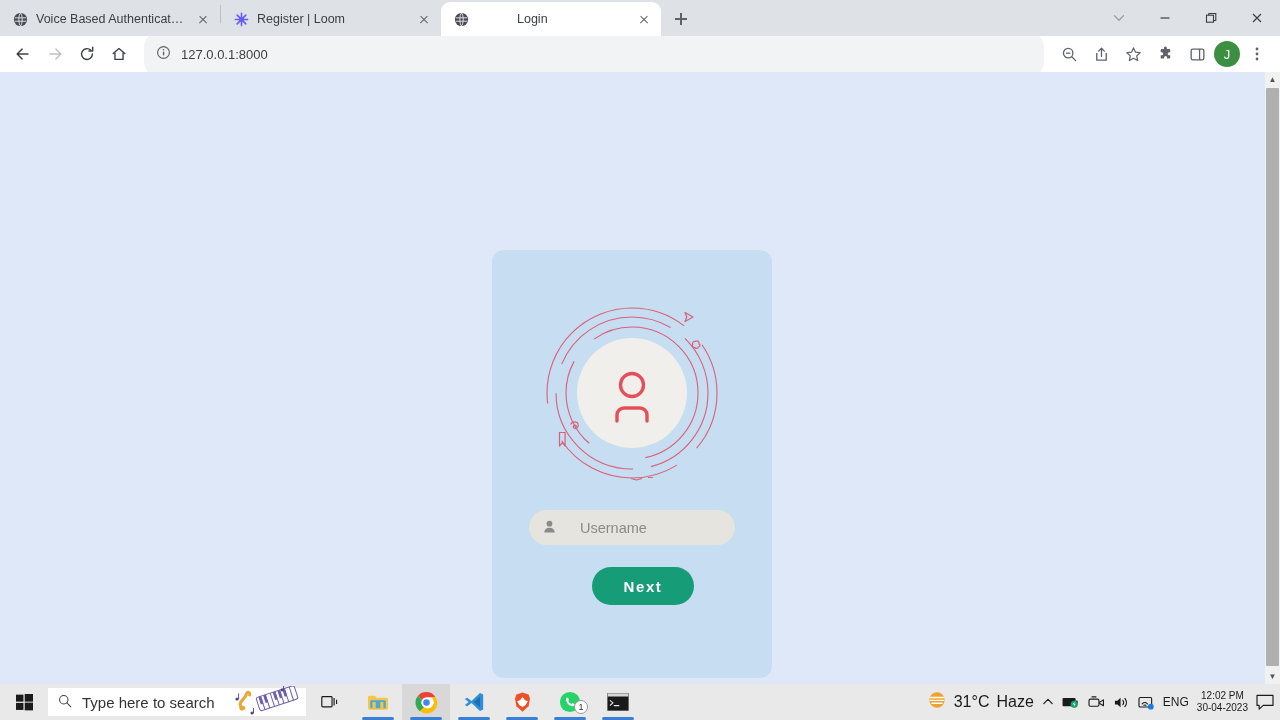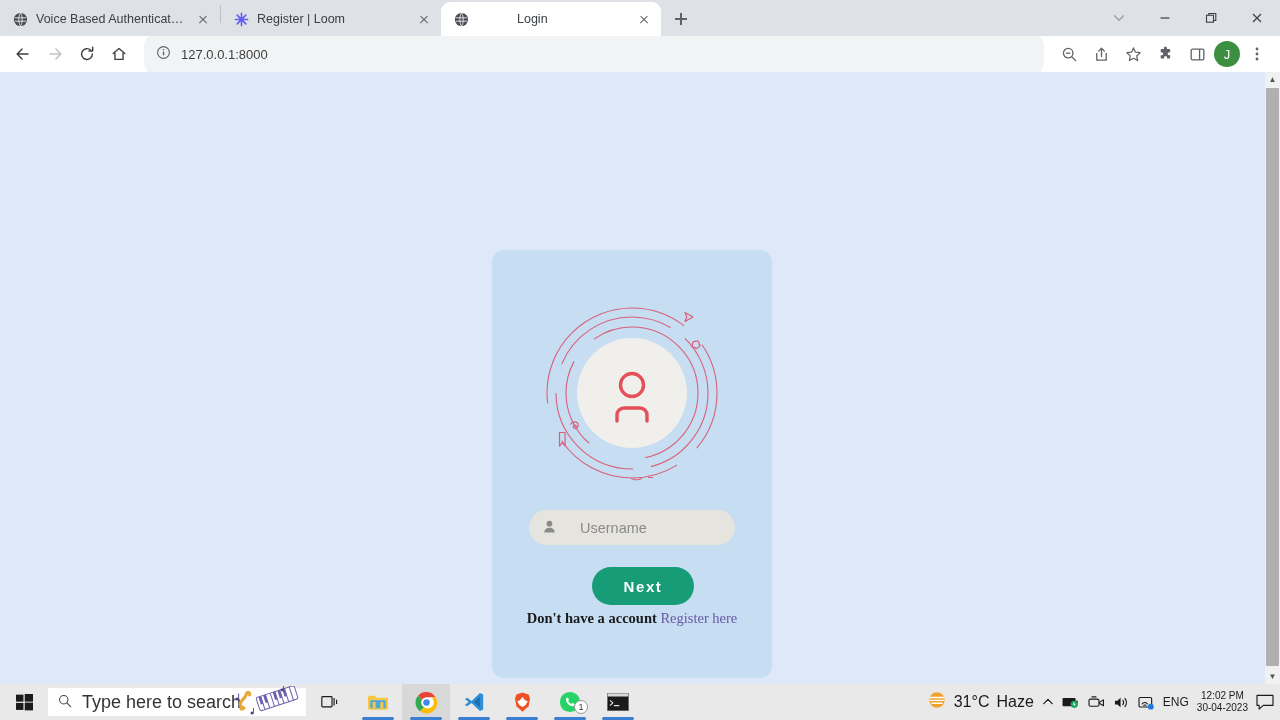--- a/index.html
+++ b/index.html
@@ -84,21 +84,21 @@
     font-family: "Liberation Serif", serif; font-size: 14.5px;
   }
   .register-line .strong { font-weight: bold; color: #1a1a1a; }
   .register-line .link { color: #6a58a8; }
 
   
   .taskbar { position: absolute; left: 0; top: 684px; width: 1280px; height: 36px; background: #e9e9e9;
     display: flex; align-items: center; }
   .start { width: 48px; height: 36px; display: flex; align-items: center; justify-content: center; }
   .search-box { width: 258px; height: 28px; background: #ffffff; display: flex; align-items: center;
-    gap: 10px; padding: 0 10px; font-size: 18px; color: #333; position: relative; }
+    gap: 10px; padding: 0 10px; font-size: 15px; color: #333; position: relative; }
   .search-art { position: absolute; right: 2px; top: -2px; width: 72px; height: 32px; }
   .tb-app { width: 48px; height: 36px; display: flex; align-items: center; justify-content: center; position: relative; }
   .tb-app.active { background: #d8d8d8; }
   .tb-app .underline { position: absolute; bottom: 0; left: 8px; width: 32px; height: 3px; background: #3b7fd4; border-radius: 2px; }
   .tray { margin-left: auto; display: flex; align-items: center; gap: 8px; padding-right: 6px; font-size: 12px; color: #1b1b1b; }
   .tray-item { display: flex; align-items: center; justify-content: center; }
   .clock { text-align: center; line-height: 1.25; font-size: 10px; }
   .weather { display: flex; align-items: center; gap: 7px; font-size: 16px; }
   .badge { position: absolute; right: 6px; bottom: 6px; width: 14px; height: 14px; border-radius: 50%;
     background: #ffffff; border: 1px solid #999; color: #333; font-size: 9px;
@@ -280,24 +280,20 @@
           <svg width="13" height="13" viewBox="0 0 14 14">
             <circle cx="7" cy="4" r="3.1" fill="#8a8a8a"></circle>
             <path d="M1.4 13.4c0-3.2 2.5-5.1 5.6-5.1s5.6 1.9 5.6 5.1z" fill="#8a8a8a"></path>
           </svg>
         </span>
         <span class="ph">Username</span>
       </div>
 
       <button class="next-btn">Next</button>
 
-      <div class="register-line">
-        <span class="strong">Don't have a account</span>
-        <span class="link">Register here</span>
-      </div>
     </div>
 
     <div class="scrollbar">
       <div class="sb-arrow">▲</div>
       <div class="sb-thumb"></div>
       <div class="sb-arrow" style="position:absolute;bottom:0;">▼</div>
     </div>
   </div>
 </div>
 

